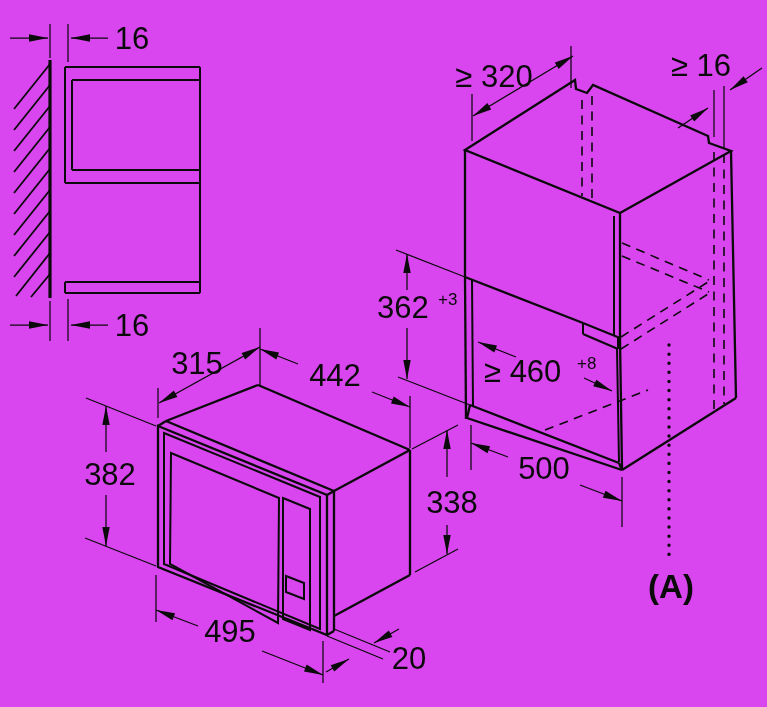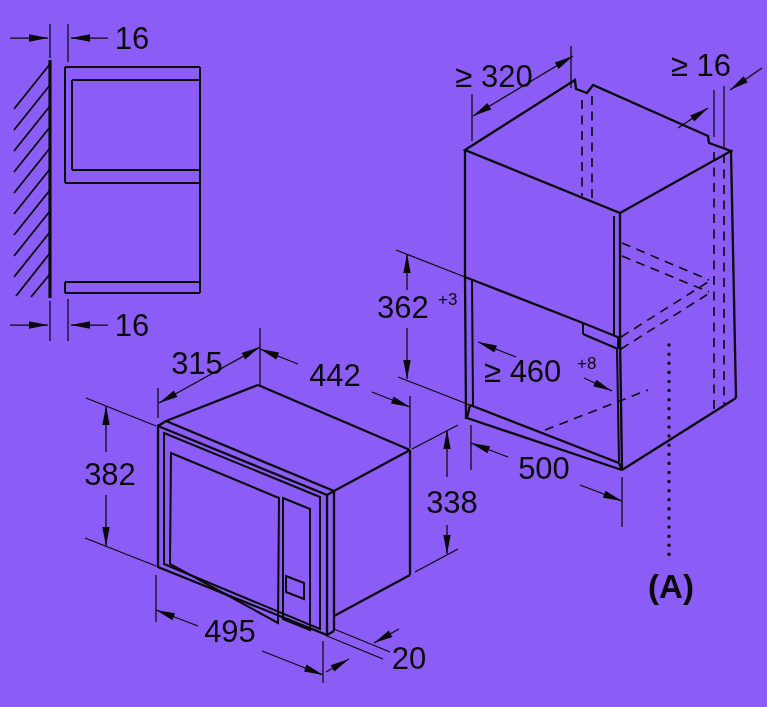--- a/index.html
+++ b/index.html
@@ -1,16 +1,16 @@
 <!DOCTYPE html>
 <html><head>
 <meta charset="utf-8">
 <style>
   html,body{margin:0;padding:0;background:#fff;}
-  .stage{width:767px;height:707px;background:#8b5cf6;position:relative;overflow:hidden;}
+  .stage{width:767px;height:707px;background:#d946ef;position:relative;overflow:hidden;}
   svg{display:block;}
   .ol{stroke:#0a0a0a;stroke-width:2.3;fill:none;stroke-linejoin:miter;stroke-linecap:butt;}
   .ol2{stroke:#0a0a0a;stroke-width:2;fill:none;stroke-linejoin:miter;}
   .wall{stroke:#0a0a0a;stroke-width:3.2;fill:none;}
   .hatch{stroke:#0a0a0a;stroke-width:1.8;fill:none;}
   .th{stroke:#0a0a0a;stroke-width:1.25;fill:none;}
   .hd{stroke:#0a0a0a;stroke-width:1.6;fill:none;stroke-dasharray:9 6.5;}
   .dot{stroke:#0a0a0a;stroke-width:3.4;fill:none;stroke-dasharray:0.1 9;stroke-linecap:round;}
   .txt{font-family:"Liberation Sans","DejaVu Sans",sans-serif;font-size:31px;fill:#0a0a0a;}
   .sup{font-family:"Liberation Sans","DejaVu Sans",sans-serif;font-size:17px;fill:#0a0a0a;}

